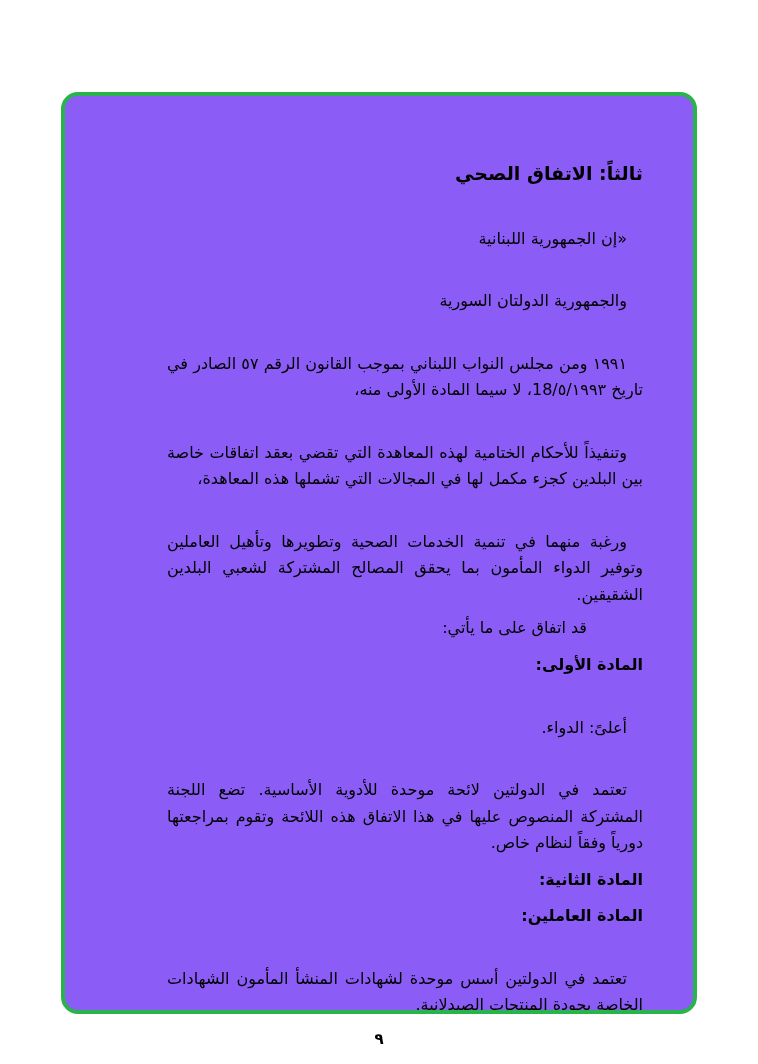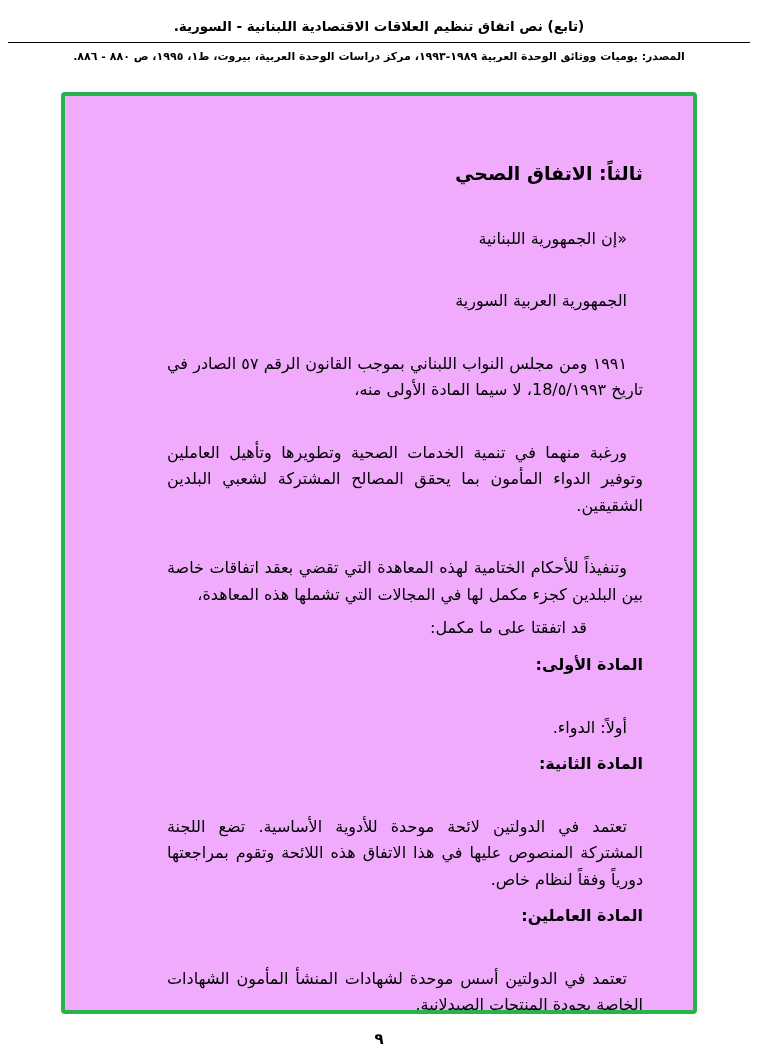--- a/index.html
+++ b/index.html
@@ -11,22 +11,22 @@
     color:#000;
     overflow:hidden;
   }
   .header{padding-top:18px;text-align:center;direction:rtl;}
   .h-title{font-size:13.5px;font-weight:bold;}
   .h-rule{height:0;border-top:1.5px solid #000;margin:8px 8px 7px;}
   .h-source{font-size:11px;font-weight:bold;}
   .green-box{
     position:absolute;left:61px;top:92px;width:636px;height:922px;
     box-sizing:border-box;
-    border:4px solid #28b44b;border-radius:4px;
-    background:#f0abfc;overflow:hidden;
+    border:4px solid #28b44b;border-radius:17px;
+    background:#8b5cf6;overflow:hidden;
   }
   .doc{
     position:absolute;top:62px;right:50px;left:102px;
     direction:rtl;text-align:justify;
     font-size:16px;line-height:1.66;
   }
   .doc-title{font-size:19px;font-weight:bold;margin:0 0 22px;text-align:right;}
   .block{margin:0 0 7px;}
   .block.paragraph{text-indent:16px;margin-top:36px;}
   .block.indented{text-indent:56px;}
@@ -34,40 +34,35 @@
   .page-number{
     position:absolute;left:0;right:0;top:1030px;
     text-align:center;font-size:15px;font-weight:bold;
   }
 </style>
 </head>
 <body>
 
 <div class="page">
 
-  <div class="header">
-    <div class="h-title">(تابع) نص اتفاق تنظيم العلاقات الاقتصادية اللبنانية - السورية.</div>
-    <div class="h-rule"></div>
-    <div class="h-source">المصدر: يوميات ووثائق الوحدة العربية ١٩٨٩-١٩٩٣، مركز دراسات الوحدة العربية، بيروت، ط١، ١٩٩٥، ص ٨٨٠ - ٨٨٦.</div>
-  </div>
 
   <div class="green-box">
     <div class="doc">
       <h1 class="doc-title">ثالثاً:  الاتفاق الصحي</h1>
       <div>
           <p class="block paragraph">«إن الجمهورية اللبنانية</p>
-          <p class="block paragraph">الجمهورية العربية السورية</p>
+          <p class="block paragraph">والجمهورية الدولتان السورية</p>
           <p class="block paragraph">١٩٩١ ومن مجلس النواب اللبناني بموجب القانون الرقم ٥٧ الصادر في تاريخ 18/٥/١٩٩٣، لا سيما المادة الأولى منه،</p>
+          <p class="block paragraph">وتنفيذاً للأحكام الختامية لهذه المعاهدة التي تقضي بعقد اتفاقات خاصة بين البلدين كجزء مكمل لها في المجالات التي تشملها هذه المعاهدة،</p>
           <p class="block paragraph">ورغبة منهما في تنمية الخدمات الصحية وتطويرها وتأهيل العاملين وتوفير الدواء المأمون بما يحقق المصالح المشتركة لشعبي البلدين الشقيقين.</p>
-          <p class="block paragraph">وتنفيذاً للأحكام الختامية لهذه المعاهدة التي تقضي بعقد اتفاقات خاصة بين البلدين كجزء مكمل لها في المجالات التي تشملها هذه المعاهدة،</p>
-          <p class="block indented">قد اتفقتا على ما مكمل:</p>
+          <p class="block indented">قد اتفاق على ما يأتي:</p>
           <p class="block heading">المادة الأولى:</p>
-          <p class="block paragraph">أولاً: الدواء.</p>
+          <p class="block paragraph">أعلىً: الدواء.</p>
+          <p class="block paragraph">تعتمد في الدولتين لائحة موحدة للأدوية الأساسية. تضع اللجنة المشتركة المنصوص عليها في هذا الاتفاق هذه اللائحة وتقوم بمراجعتها دورياً وفقاً لنظام خاص.</p>
           <p class="block heading">المادة الثانية:</p>
-          <p class="block paragraph">تعتمد في الدولتين لائحة موحدة للأدوية الأساسية. تضع اللجنة المشتركة المنصوص عليها في هذا الاتفاق هذه اللائحة وتقوم بمراجعتها دورياً وفقاً لنظام خاص.</p>
           <p class="block heading">المادة العاملين:</p>
           <p class="block paragraph">تعتمد في الدولتين أسس موحدة لشهادات المنشأ المأمون الشهادات الخاصة بجودة المنتجات الصيدلانية.</p>
         </div>
     </div>
   </div>
 
   <div class="page-number">٩</div>
 
 </div>
 

